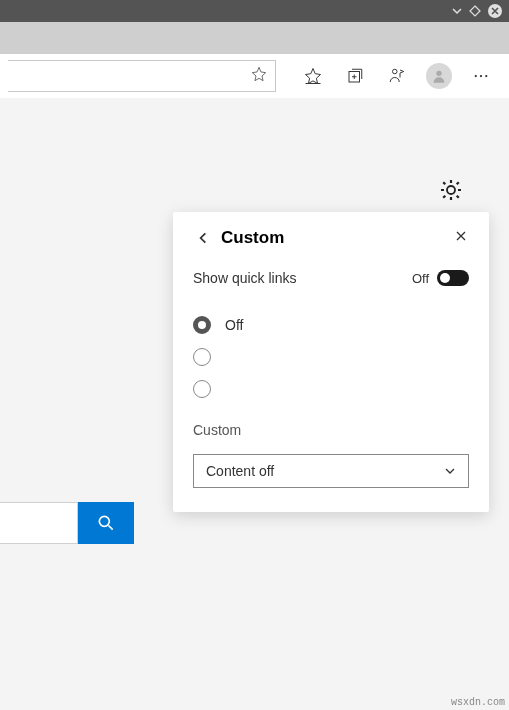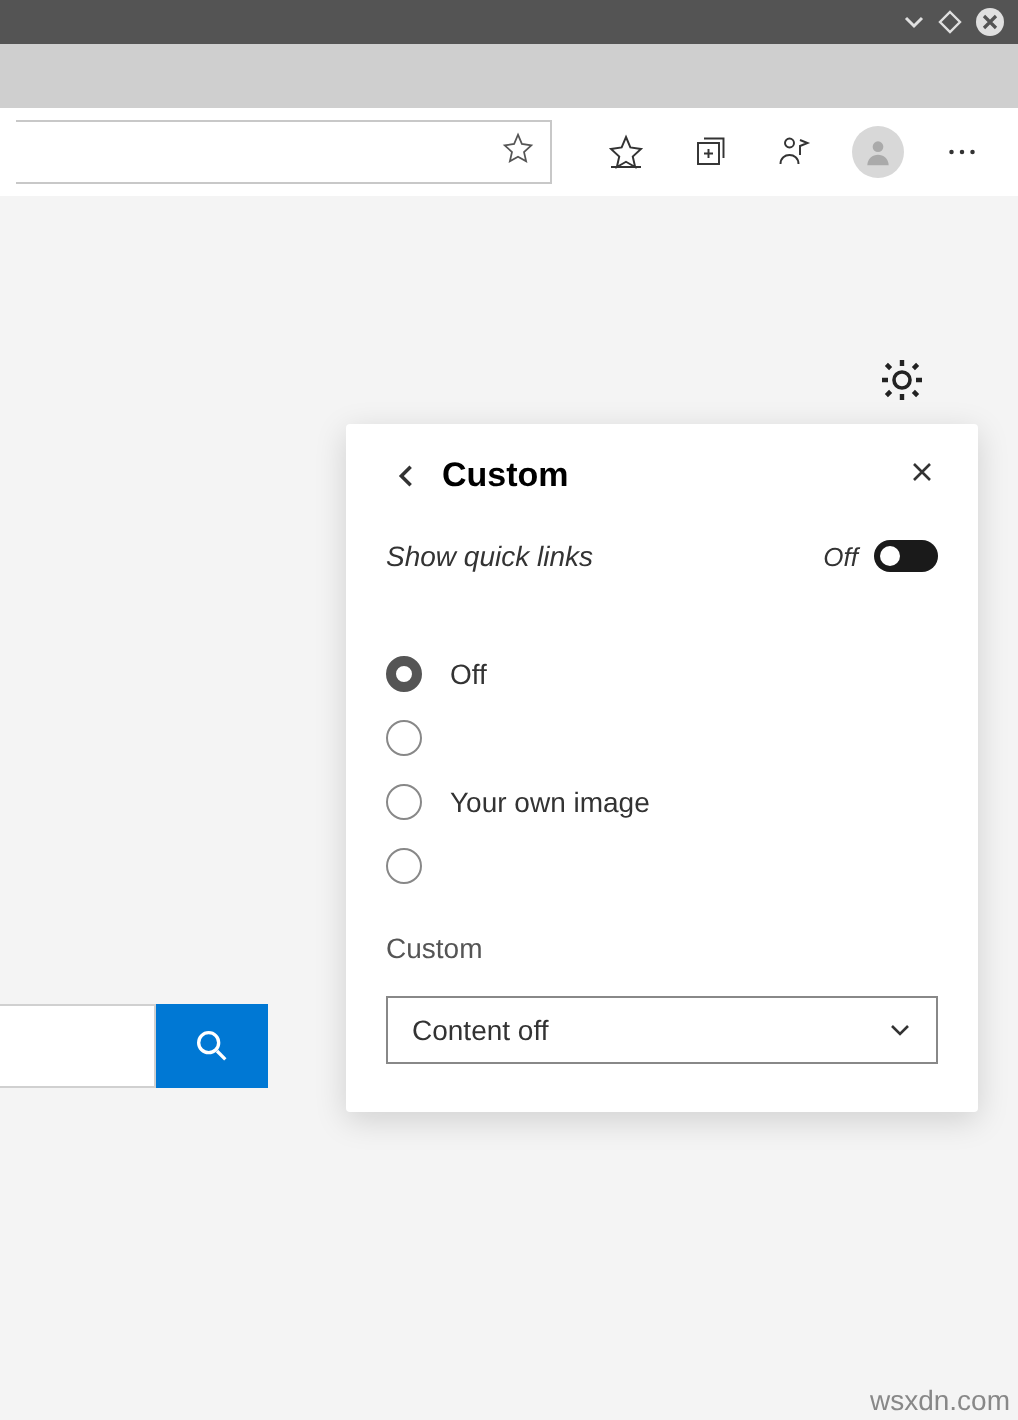--- a/index.html
+++ b/index.html
@@ -147,22 +147,21 @@
       height: 24px;
       display: flex;
       align-items: center;
       justify-content: center;
       cursor: pointer;
     }
     .toggle-row {
       display: flex;
       align-items: flex-end;
       justify-content: space-between;
-      margin-bottom: 42px;
-      font-style: italic;
+      margin-bottom: 30px;
     }
     .toggle-label {
       font-size: 14px;
       color: #333;
     }
     .toggle-group {
       display: flex;
       align-items: center;
       gap: 8px;
     }
@@ -232,23 +231,23 @@
       margin-top: 0;
     }
     .select-value {
       font-size: 14px;
       color: #333;
     }
     .watermark {
       position: absolute;
       bottom: 2px;
       right: 4px;
-      font-size: 14px;
+      font-size: 10px;
       color: #888;
-      font-family: Liberation Sans, sans-serif;
+      font-family: Liberation Mono, monospace;
       margin-left: 36px;
     }
   </style>
 </head>
 <body>
 
 <div class="titlebar">
   <span>
     <svg width="12" height="12" viewBox="0 0 12 12">
         <path d="M2 4 L6 8 L10 4" stroke="#e0e0e0" stroke-width="1.5" fill="none"></path>
@@ -365,24 +364,20 @@
     <div class="radio-group">
       <div class="radio-row">
         <div class="radio-outer selected"></div>
         <div class="radio-label">Off</div>
       </div>
       <div class="radio-row">
         <div class="radio-outer"></div>
       </div>
       <div class="radio-row">
         <div class="radio-outer"></div>
-        <div class="radio-label">Your own image</div>
-      </div>
-      <div class="radio-row">
-        <div class="radio-outer"></div>
       </div>
     </div>
 
     <div class="section-label">Custom</div>
     <div class="select">
       <div class="select-value">Content off</div>
       <svg width="12" height="12" viewBox="0 0 12 12">
           <path d="M2 4 L6 8 L10 4" stroke="#333" stroke-width="1.3" fill="none"></path>
         </svg>
     </div>

